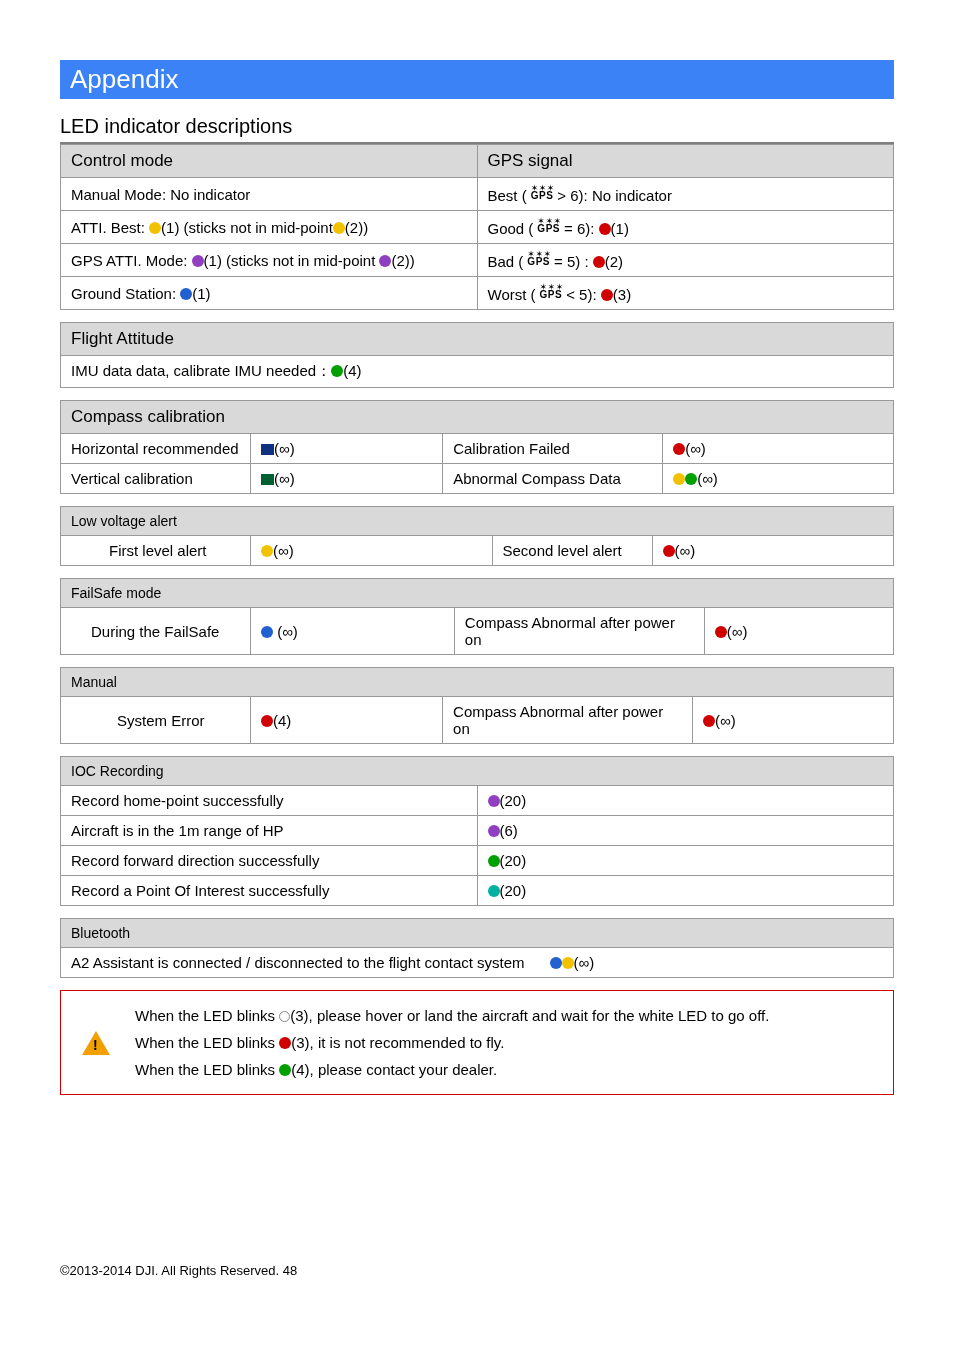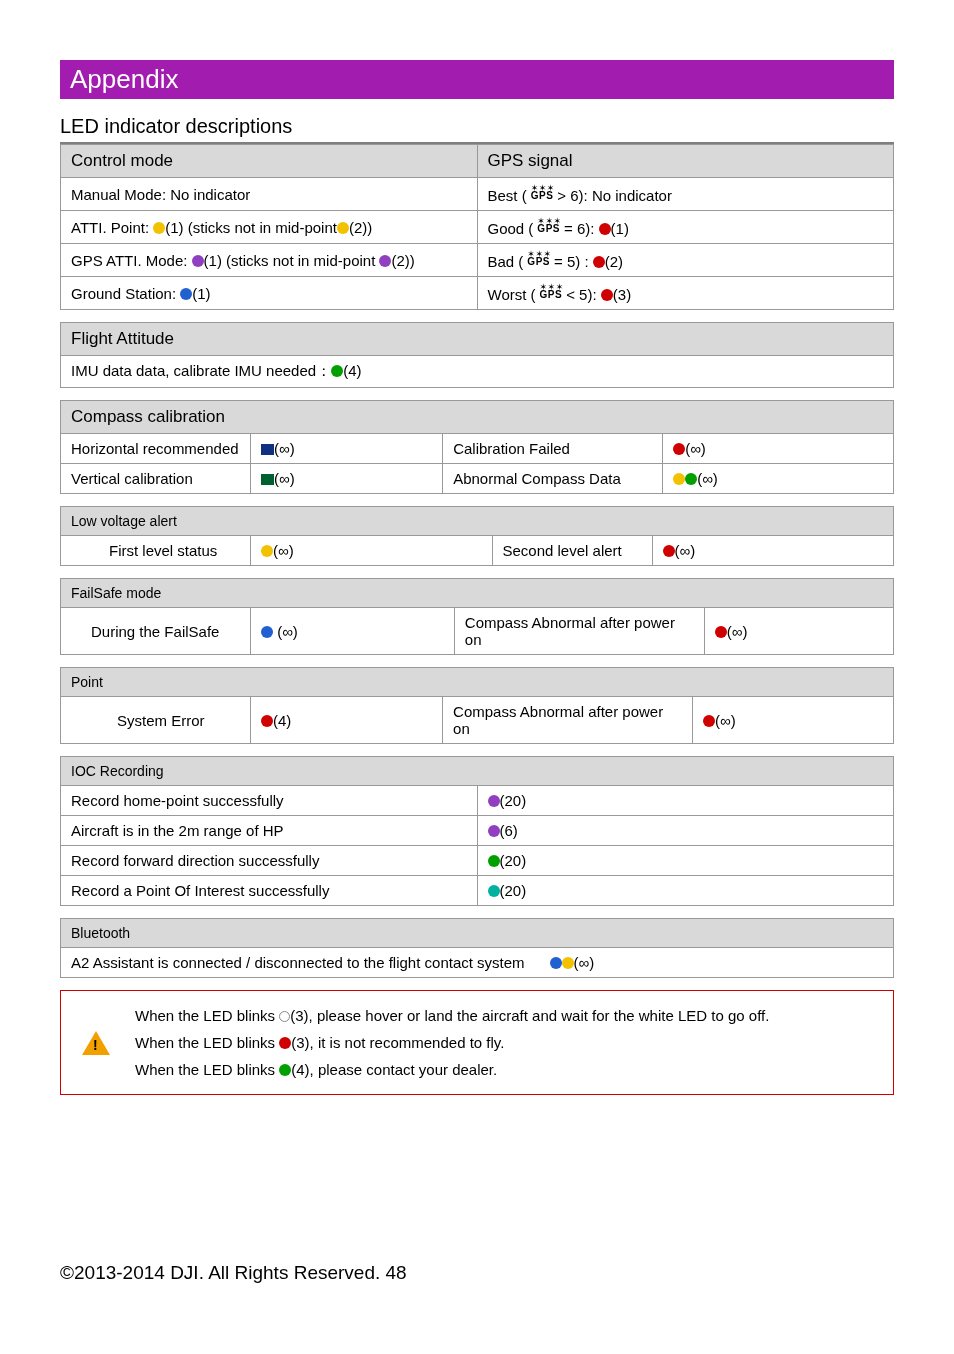--- a/index.html
+++ b/index.html
@@ -8,21 +8,21 @@
     width: 954px;
     min-height: 1354px;
     font-family: "Segoe UI", "Helvetica Neue", Arial, sans-serif;
     font-size: 16px;
     color: #000;
     background: #fff;
     position: relative;
   }
   .page { padding: 60px 60px 0 60px; }
   .h1bar {
-    background: #a21caf;
+    background: #3b82f6;
     color: #fff;
     font-size: 26px;
     font-weight: 400;
     padding: 4px 10px;
     margin-bottom: 14px;
   }
   .h2 {
     font-size: 20px;
     font-weight: 400;
     border-bottom: 2px solid #7f7f7f;
@@ -117,23 +117,23 @@
   .tri::after {
     content: "!";
     position: absolute;
     left: -3px; top: 6px;
     font-weight: bold;
     color: #000;
     font-size: 14px;
   }
   .footer {
     position: absolute;
-    bottom: 70px;
+    bottom: 76px;
     left: 60px;
-    font-size: 19px;
+    font-size: 13px;
   }
   .col1 { width: 50%; }
   .labelcell { width: 190px; }
   .markcell { width: auto; }
   .rlabelcell { width: 220px; margin-top: 12px; }
 </style>
 </head>
 <body>
 
 <div class="page">
@@ -148,21 +148,21 @@
       <th>GPS signal</th>
     </tr>
     <tr>
       <td>Manual Mode: No indicator</td>
       <td>
         <span>Best (</span><span class="gps"><span class="bars">✶ ✶ ✶</span><span class="txt">GPS</span></span><span>&gt; 6): No indicator</span>
       </td>
     </tr>
     <tr>
       <td>
-        <span>ATTI. Point:  </span><span class="led c-yellow"></span><span>(1) (sticks not in mid-point</span><span class="led c-yellow"></span><span>(2))</span>
+        <span>ATTI. Best:  </span><span class="led c-yellow"></span><span>(1) (sticks not in mid-point</span><span class="led c-yellow"></span><span>(2))</span>
       </td>
       <td>
         <span>Good (</span><span class="gps"><span class="bars">✶ ✶ ✶</span><span class="txt">GPS</span></span><span>= 6):  </span><span class="led c-red"></span><span>(1)</span>
       </td>
     </tr>
     <tr>
       <td>
         <span>GPS ATTI. Mode:  </span><span class="led c-purple"></span><span>(1) (sticks not in mid-point </span><span class="led c-purple"></span><span>(2))</span>
       </td>
       <td>
@@ -212,21 +212,21 @@
     </tr>
   </tbody>
     </table>
 
   <table class="box">
     <tbody>
         <tr>
           <th colspan="4" class="big">Low voltage alert</th>
         </tr>
     <tr>
-      <td class="labelcell right-indent">First level status</td>
+      <td class="labelcell right-indent">First level alert</td>
       <td class="markcell"><span class="led c-yellow"></span><span class="inf">(∞)</span></td>
       <td style="width:160px">Second level alert</td>
       <td><span class="led c-red"></span><span class="inf">(∞)</span></td>
     </tr>
   </tbody>
     </table>
 
   <table class="box">
     <tbody>
         <tr>
@@ -237,42 +237,42 @@
       <td class="markcell"><span class="led c-blue"></span><span class="inf"> (∞)</span></td>
       <td style="width:250px">Compass Abnormal after power on</td>
       <td><span class="led c-red"></span><span class="inf">(∞)</span></td>
     </tr>
   </tbody>
     </table>
 
   <table class="box">
     <tbody>
         <tr>
-          <th colspan="4" class="big">Point</th>
+          <th colspan="4" class="big">Manual</th>
         </tr>
     <tr>
       <td class="labelcell" style="padding-left:56px">System Error</td>
       <td class="markcell"><span class="led c-red"></span><span>(4)</span></td>
       <td style="width:250px">Compass Abnormal after power on</td>
       <td><span class="led c-red"></span><span class="inf">(∞)</span></td>
     </tr>
   </tbody>
     </table>
 
   <table class="box">
     <tbody>
         <tr>
           <th colspan="2" class="big">IOC Recording</th>
         </tr>
     <tr>
       <td class="col1">Record home-point successfully</td>
       <td><span class="led c-purple"></span><span>(20)</span></td>
     </tr>
     <tr>
-      <td>Aircraft is in the 2m range of HP</td>
+      <td>Aircraft is in the 1m range of HP</td>
       <td><span class="led c-purple"></span><span>(6)</span></td>
     </tr>
     <tr>
       <td>Record forward direction successfully</td>
       <td><span class="led c-green"></span><span>(20)</span></td>
     </tr>
     <tr>
       <td>Record a Point Of Interest successfully</td>
       <td><span class="led c-teal"></span><span>(20)</span></td>
     </tr>

